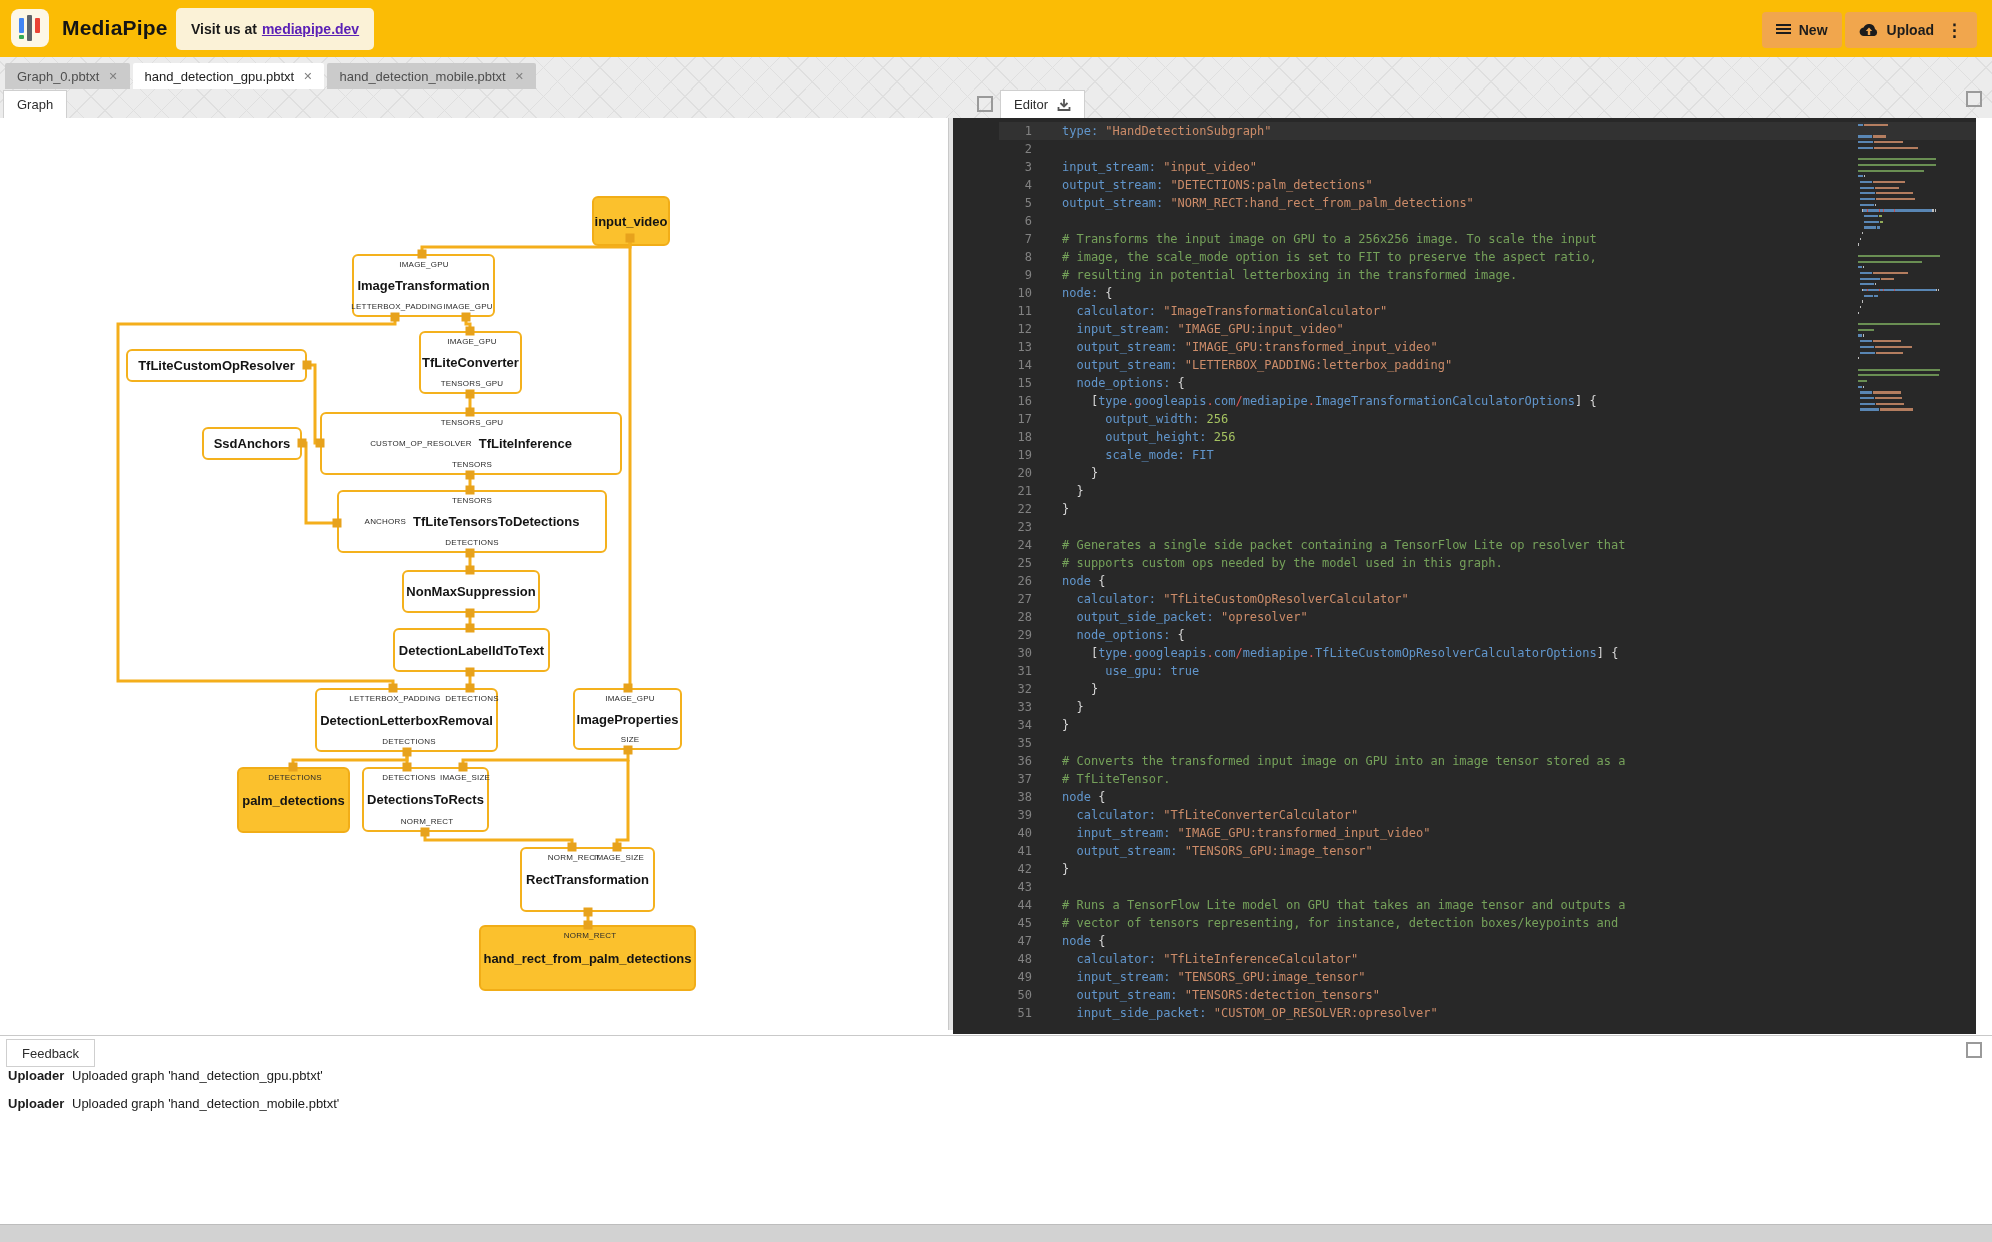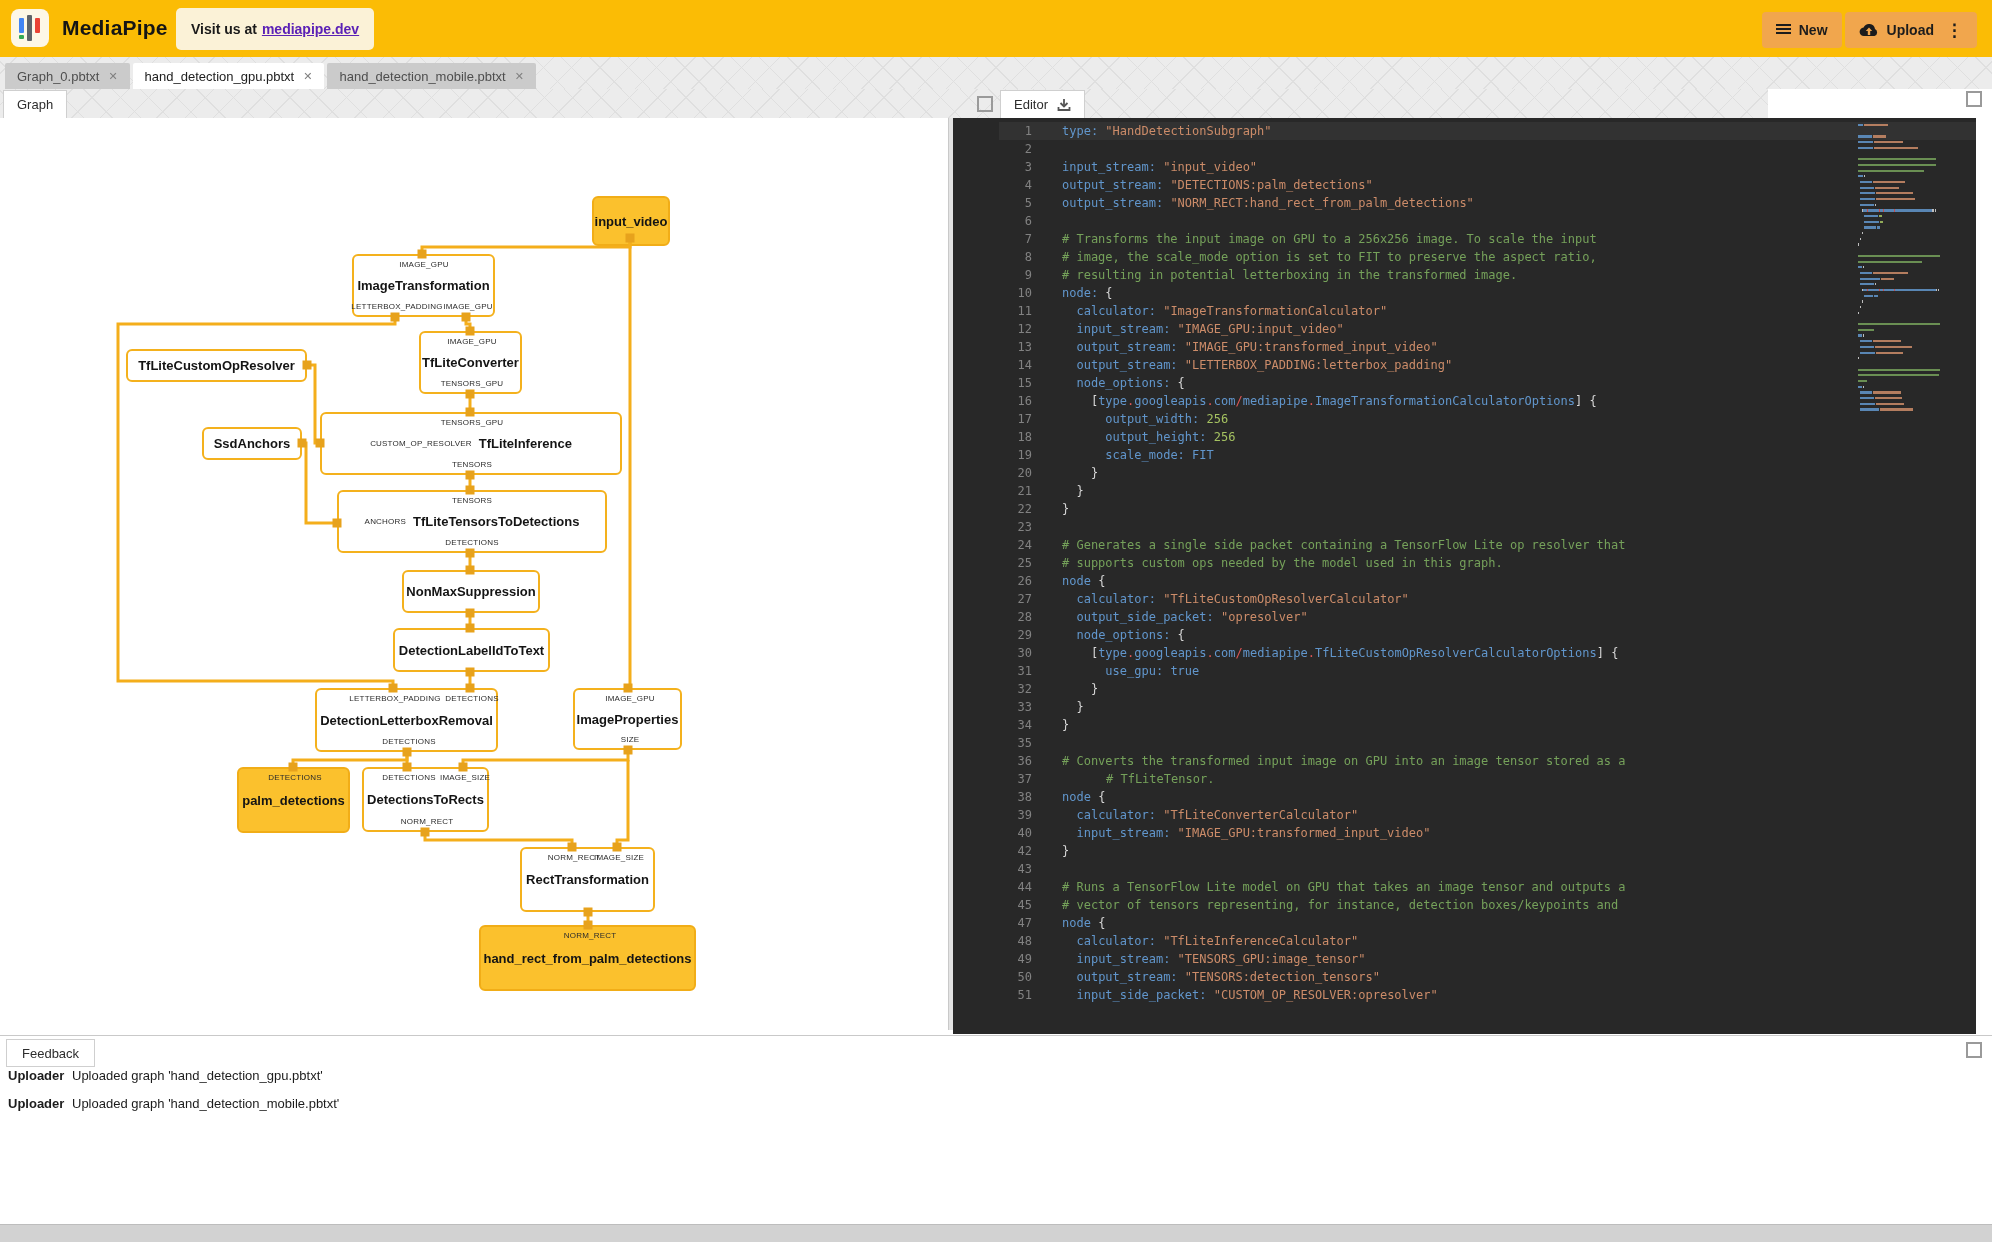--- a/index.html
+++ b/index.html
@@ -26,21 +26,21 @@
   
   .hatch{background-color:#ECECEC;
     background-image:repeating-linear-gradient(45deg,transparent 0 19px,#DFDFDF 19px 20px),
                      repeating-linear-gradient(-45deg,transparent 0 19px,#DFDFDF 19px 20px);}
   .filetab-row{position:absolute;left:0;top:57px;width:1992px;height:32px;}
   .file-tabs{position:absolute;left:5px;bottom:0;display:flex;gap:3px;align-items:flex-end;}
   .ftab{height:26px;display:flex;align-items:center;gap:9px;padding:0 12px;background:#CBCBCB;
         color:#4e4e4e;font-size:13px;cursor:pointer;border-top-left-radius:2px;border-top-right-radius:2px;}
   .ftab.active{background:#FFFFFF;color:#202020;}
   .ftab .x{font-size:11px;color:#808080;cursor:pointer;}
-  .subtab-row{position:absolute;left:0;top:89px;width:1768px;height:29px;text-align:center;}
+  .subtab-row{position:absolute;left:0;top:89px;width:1992px;height:29px;text-align:center;}
   .pane-tab{position:absolute;bottom:0;height:27px;background:#fff;border:1px solid #CFCFCF;border-bottom:none;
             display:flex;align-items:center;padding:0 13px;font-size:13px;color:#2d2d2d;gap:9px;}
   .maxicon{position:absolute;width:12px;height:12px;border:2px solid #9a9a9a;background:transparent;cursor:pointer;}
 
   
   .graph-pane{position:absolute;left:0;top:118px;width:948px;height:912px;background:#fff;
               border-right:1px solid #C9C9C9;overflow:hidden;}
   .resizer{position:absolute;left:949px;top:118px;width:4px;height:912px;background:#E3E3E3;}
   .gsvg{position:absolute;left:0;top:0;z-index:3;pointer-events:none;}
   .gnode{position:absolute;z-index:2;background:#fff;border:2px solid #F4B11D;border-radius:6px;
@@ -331,24 +331,25 @@
       <div class="code-row"><span class="ln">27</span><span class="ct"><span style="color: transparent;">  </span><span style="color: rgb(97, 150, 204);">calculator:</span><span style="color: transparent;"> </span><span style="color: rgb(204, 140, 105);">"TfLiteCustomOpResolverCalculator"</span></span></div>
       <div class="code-row"><span class="ln">28</span><span class="ct"><span style="color: transparent;">  </span><span style="color: rgb(97, 150, 204);">output_side_packet:</span><span style="color: transparent;"> </span><span style="color: rgb(204, 140, 105);">"opresolver"</span></span></div>
       <div class="code-row"><span class="ln">29</span><span class="ct"><span style="color: transparent;">  </span><span style="color: rgb(97, 150, 204);">node_options:</span><span style="color: transparent;"> </span><span style="color: rgb(216, 216, 216);">{</span></span></div>
       <div class="code-row"><span class="ln">30</span><span class="ct"><span style="color: transparent;">    </span><span style="color: rgb(216, 216, 216);">[</span><span style="color: rgb(97, 150, 204);">type</span><span style="color: rgb(224, 85, 85);">.</span><span style="color: rgb(97, 150, 204);">googleapis</span><span style="color: rgb(224, 85, 85);">.</span><span style="color: rgb(97, 150, 204);">com</span><span style="color: rgb(224, 85, 85);">/</span><span style="color: rgb(97, 150, 204);">mediapipe</span><span style="color: rgb(224, 85, 85);">.</span><span style="color: rgb(97, 150, 204);">TfLiteCustomOpResolverCalculatorOptions</span><span style="color: rgb(216, 216, 216);">]</span><span style="color: transparent;"> </span><span style="color: rgb(216, 216, 216);">{</span></span></div>
       <div class="code-row"><span class="ln">31</span><span class="ct"><span style="color: transparent;">      </span><span style="color: rgb(97, 150, 204);">use_gpu:</span><span style="color: transparent;"> </span><span style="color: rgb(97, 150, 204);">true</span></span></div>
       <div class="code-row"><span class="ln">32</span><span class="ct"><span style="color: transparent;">    </span><span style="color: rgb(216, 216, 216);">}</span></span></div>
       <div class="code-row"><span class="ln">33</span><span class="ct"><span style="color: transparent;">  </span><span style="color: rgb(216, 216, 216);">}</span></span></div>
       <div class="code-row"><span class="ln">34</span><span class="ct"><span style="color: rgb(216, 216, 216);">}</span></span></div>
       <div class="code-row"><span class="ln">35</span><span class="ct"></span></div>
       <div class="code-row"><span class="ln">36</span><span class="ct"><span style="color: rgb(117, 161, 90);"># Converts the transformed input image on GPU into an image tensor stored as a</span></span></div>
-      <div class="code-row"><span class="ln">37</span><span class="ct"><span style="color: rgb(117, 161, 90); margin-left: 44px;"># TfLiteTensor.</span></span></div>
+      <div class="code-row"><span class="ln">37</span><span class="ct"><span style="color: rgb(117, 161, 90);"># TfLiteTensor.</span></span></div>
       <div class="code-row"><span class="ln">38</span><span class="ct"><span style="color: rgb(97, 150, 204);">node</span><span style="color: transparent;"> </span><span style="color: rgb(216, 216, 216);">{</span></span></div>
       <div class="code-row"><span class="ln">39</span><span class="ct"><span style="color: transparent;">  </span><span style="color: rgb(97, 150, 204);">calculator:</span><span style="color: transparent;"> </span><span style="color: rgb(204, 140, 105);">"TfLiteConverterCalculator"</span></span></div>
       <div class="code-row"><span class="ln">40</span><span class="ct"><span style="color: transparent;">  </span><span style="color: rgb(97, 150, 204);">input_stream:</span><span style="color: transparent;"> </span><span style="color: rgb(204, 140, 105);">"IMAGE_GPU:transformed_input_video"</span></span></div>
+      <div class="code-row"><span class="ln">41</span><span class="ct"><span style="color: transparent;">  </span><span style="color: rgb(97, 150, 204);">output_stream:</span><span style="color: transparent;"> </span><span style="color: rgb(204, 140, 105);">"TENSORS_GPU:image_tensor"</span></span></div>
       <div class="code-row"><span class="ln">42</span><span class="ct"><span style="color: rgb(216, 216, 216);">}</span></span></div>
       <div class="code-row"><span class="ln">43</span><span class="ct"></span></div>
       <div class="code-row"><span class="ln">44</span><span class="ct"><span style="color: rgb(117, 161, 90);"># Runs a TensorFlow Lite model on GPU that takes an image tensor and outputs a</span></span></div>
       <div class="code-row"><span class="ln">45</span><span class="ct"><span style="color: rgb(117, 161, 90);"># vector of tensors representing, for instance, detection boxes/keypoints and</span></span></div>
       <div class="code-row"><span class="ln">47</span><span class="ct"><span style="color: rgb(97, 150, 204);">node</span><span style="color: transparent;"> </span><span style="color: rgb(216, 216, 216);">{</span></span></div>
       <div class="code-row"><span class="ln">48</span><span class="ct"><span style="color: transparent;">  </span><span style="color: rgb(97, 150, 204);">calculator:</span><span style="color: transparent;"> </span><span style="color: rgb(204, 140, 105);">"TfLiteInferenceCalculator"</span></span></div>
       <div class="code-row"><span class="ln">49</span><span class="ct"><span style="color: transparent;">  </span><span style="color: rgb(97, 150, 204);">input_stream:</span><span style="color: transparent;"> </span><span style="color: rgb(204, 140, 105);">"TENSORS_GPU:image_tensor"</span></span></div>
       <div class="code-row"><span class="ln">50</span><span class="ct"><span style="color: transparent;">  </span><span style="color: rgb(97, 150, 204);">output_stream:</span><span style="color: transparent;"> </span><span style="color: rgb(204, 140, 105);">"TENSORS:detection_tensors"</span></span></div>
       <div class="code-row"><span class="ln">51</span><span class="ct"><span style="color: transparent;">  </span><span style="color: rgb(97, 150, 204);">input_side_packet:</span><span style="color: transparent;"> </span><span style="color: rgb(204, 140, 105);">"CUSTOM_OP_RESOLVER:opresolver"</span></span></div>
       <div class="minimap">

